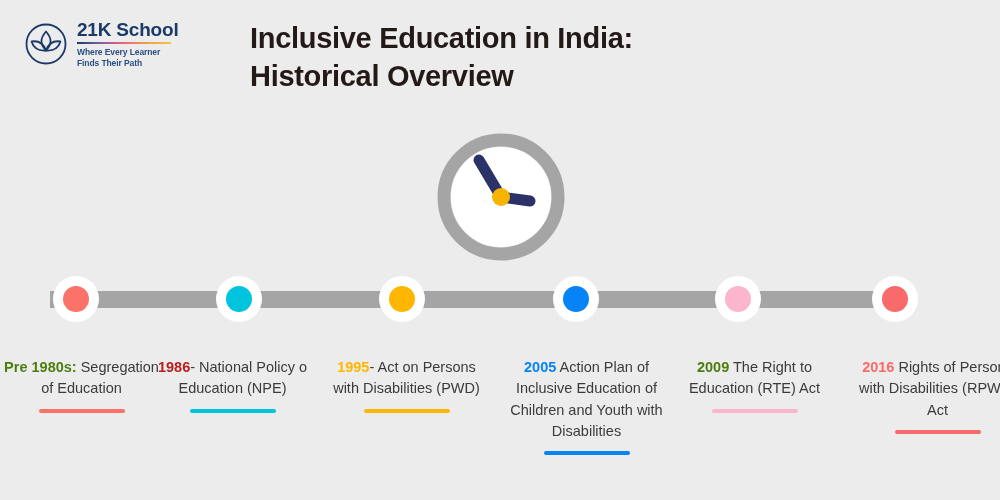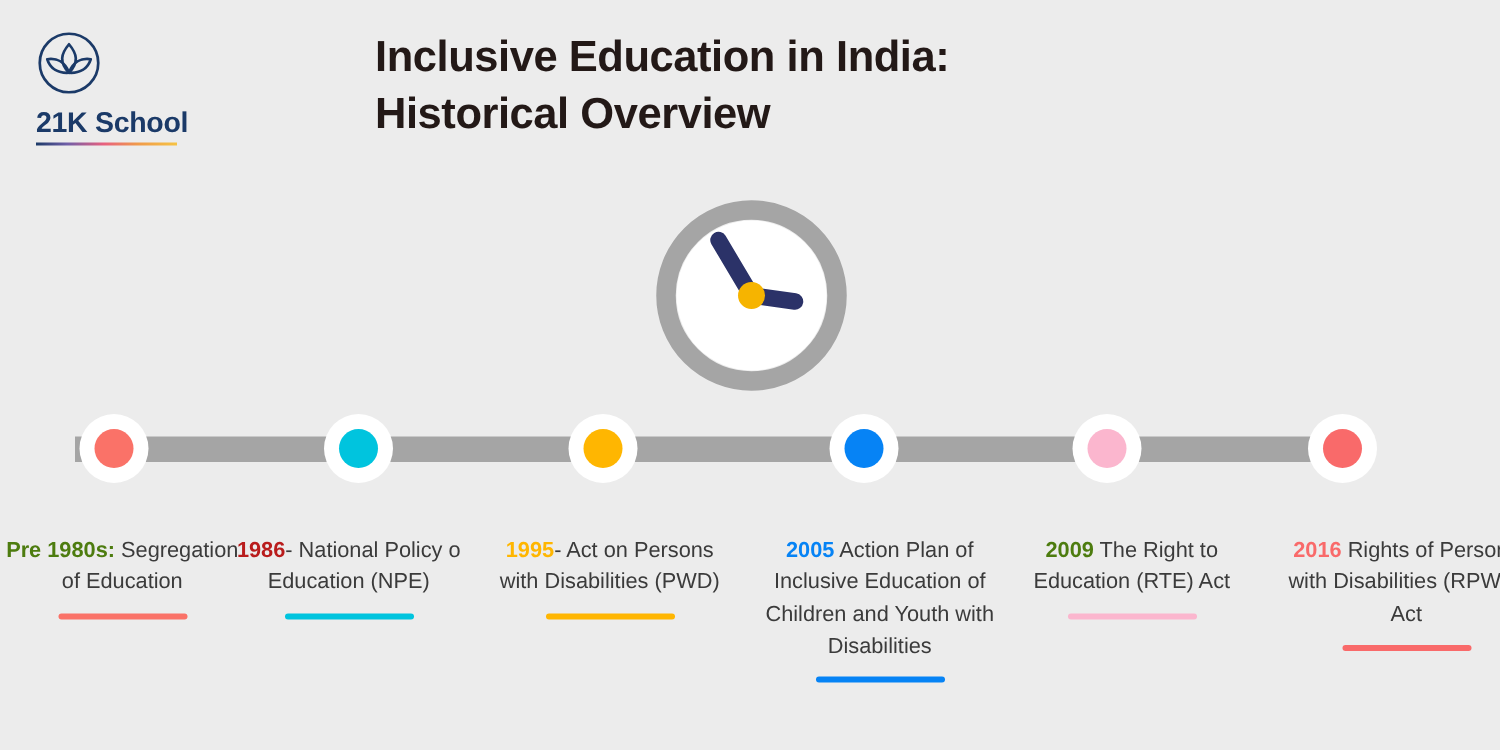--- a/index.html
+++ b/index.html
@@ -14,22 +14,22 @@
     overflow: hidden;
     position: relative;
   }
 
   
   .logo {
     position: absolute;
     left: 24px;
     top: 20px;
     display: flex;
+    align-items: center;
     gap: 9px;
-    flex-direction: column;
   }
   .logo-mark { width: 44px; height: 44px; flex: 0 0 auto; }
   .logo-text { display: flex; flex-direction: column; }
   .logo-name {
     font-size: 19px;
     font-weight: bold;
     color: #1b3a68;
     letter-spacing: -0.2px;
     line-height: 1.05;
   }
@@ -128,20 +128,24 @@
     <svg viewBox="0 0 44 44" width="44" height="44">
       <circle cx="22" cy="22" r="19.5" fill="none" stroke="#1b3a68" stroke-width="1.8"></circle>
       <path d="M22 9.5 C27.5 16 28.6 21.5 22 28.5 C15.4 21.5 16.5 16 22 9.5 Z" fill="none" stroke="#1b3a68" stroke-width="1.8" stroke-linejoin="round"></path>
       <path d="M22 28.5 C15 29 9.5 26 7.5 19.5 C14 18.5 19.5 21.5 22 28.5 Z" fill="none" stroke="#1b3a68" stroke-width="1.8" stroke-linejoin="round"></path>
       <path d="M22 28.5 C29 29 34.5 26 36.5 19.5 C30 18.5 24.5 21.5 22 28.5 Z" fill="none" stroke="#1b3a68" stroke-width="1.8" stroke-linejoin="round"></path>
     </svg>
   </span>
   <span class="logo-text">
     <span class="logo-name">21K School</span>
     <span class="logo-rule"></span>
+    <span class="logo-tag">
+      <span>Where Every Learner</span><br>
+      <span>Finds Their Path</span>
+    </span>
   </span>
 </div>
 
 <div class="title">
   <span>Inclusive Education in India:</span><br>
   <span>Historical Overview</span>
 </div>
 
 <span class="clock">
   <svg viewBox="0 0 128 128" width="128" height="128">

